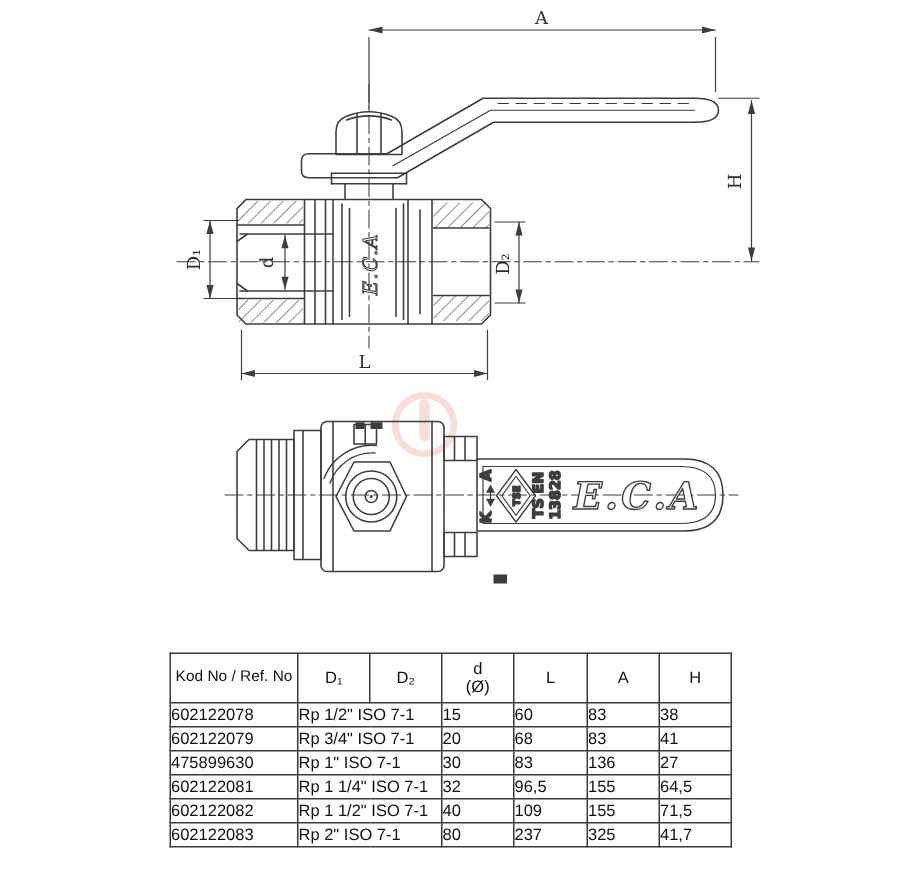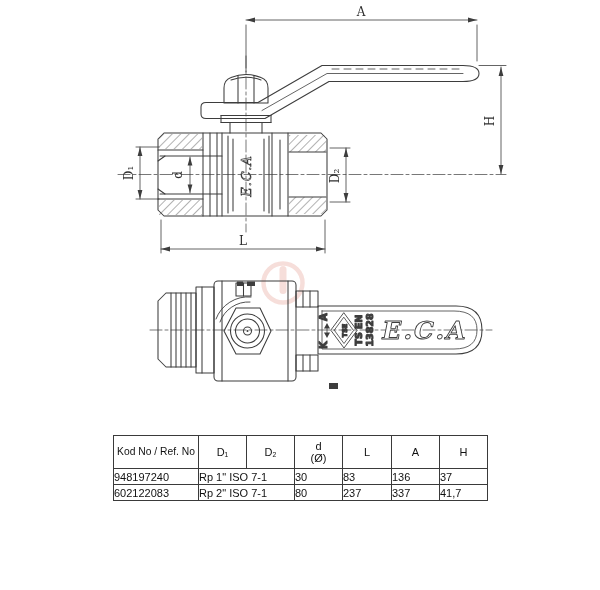--- a/index.html
+++ b/index.html
@@ -245,31 +245,63 @@
           <div>d</div>
           <div>(Ø)</div>
         </th>
         <th>L</th>
         <th>A</th>
         <th>H</th>
       </tr>
     </thead>
     <tbody>
         <tr>
-          <td>948197240</td>
+          <td>602122078</td>
+          <td colspan="2">Rp 1/2" ISO 7-1</td>
+          <td>15</td>
+          <td>60</td>
+          <td>83</td>
+          <td>38</td>
+        </tr>
+        <tr>
+          <td>602122079</td>
+          <td colspan="2">Rp 3/4" ISO 7-1</td>
+          <td>20</td>
+          <td>68</td>
+          <td>83</td>
+          <td>41</td>
+        </tr>
+        <tr>
+          <td>475899630</td>
           <td colspan="2">Rp 1" ISO 7-1</td>
           <td>30</td>
           <td>83</td>
           <td>136</td>
-          <td>37</td>
+          <td>27</td>
+        </tr>
+        <tr>
+          <td>602122081</td>
+          <td colspan="2">Rp 1 1/4" ISO 7-1</td>
+          <td>32</td>
+          <td>96,5</td>
+          <td>155</td>
+          <td>64,5</td>
+        </tr>
+        <tr>
+          <td>602122082</td>
+          <td colspan="2">Rp 1 1/2" ISO 7-1</td>
+          <td>40</td>
+          <td>109</td>
+          <td>155</td>
+          <td>71,5</td>
         </tr>
         <tr>
           <td>602122083</td>
           <td colspan="2">Rp 2" ISO 7-1</td>
           <td>80</td>
           <td>237</td>
-          <td>337</td>
+          <td>325</td>
           <td>41,7</td>
         </tr>
       </tbody>
   </table>
 
 </div>
 
 </body></html>

